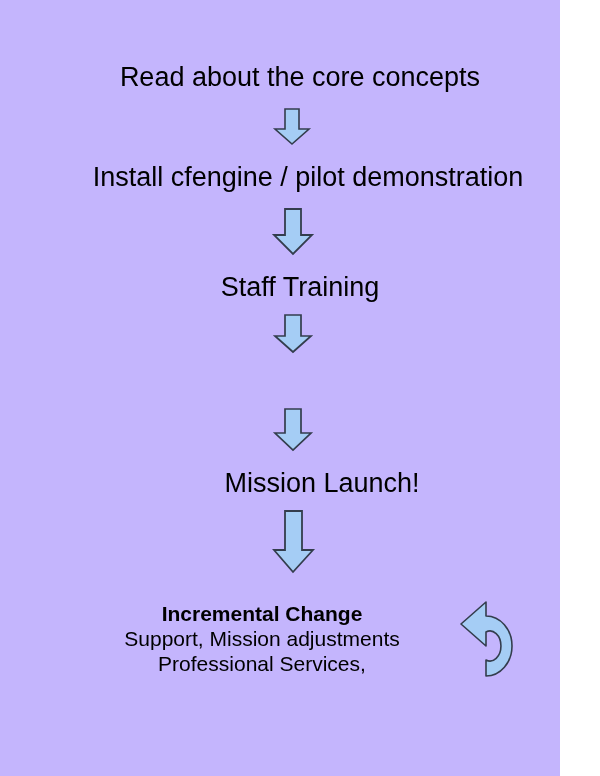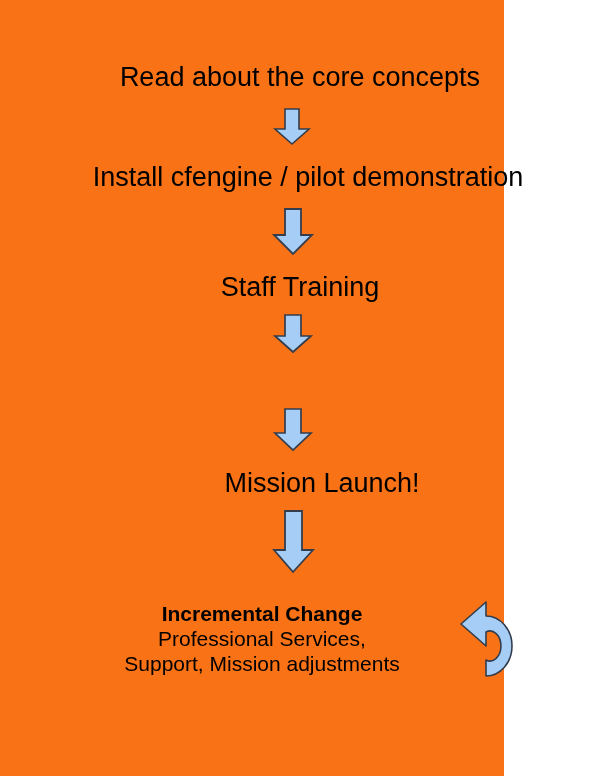--- a/index.html
+++ b/index.html
@@ -11,23 +11,23 @@
   body {
     width: 600px;
     height: 776px;
     font-family: "Liberation Sans", sans-serif;
     color: #000000;
     overflow: hidden;
   }
 
   #flow-canvas {
     position: relative;
-    width: 504px;
+    width: 560px;
     height: 776px;
-    background: #f97316;
+    background: #c4b5fd;
   }
 
   .step-label {
     position: absolute;
     left: 0;
     width: 600px;
     text-align: center;
     font-family: "Liberation Sans", sans-serif;
     font-weight: 400;
     color: #000000;
@@ -109,22 +109,22 @@
   </svg>
 
   <div class="step-label step-5">Mission Launch!</div>
 
   <svg class="arrow" style="left:271px; top:510px;" width="46" height="64" viewBox="0 0 46 64" aria-hidden="true">
     <polygon points="14,1 31,1 31,40 42,40 22,62 3,40 14,40" fill="#a5cdf5" stroke="#333d4d" stroke-width="1.8" stroke-linejoin="miter"></polygon>
   </svg>
 
   <div class="final-block">
     <span class="final-title">Incremental Change</span>
+    <span class="final-sub">Support, Mission adjustments</span>
     <span class="final-sub">Professional Services,</span>
-    <span class="final-sub">Support, Mission adjustments</span>
   </div>
 
   <svg class="loop-arrow" viewBox="0 0 78 92" aria-hidden="true">
     <path d="M 28,8
              L 28,22
              A 26,30 0 1 1 28,82
              L 28,82
              L 28,66
              A 11,15 0 1 0 28,38
              L 28,38

